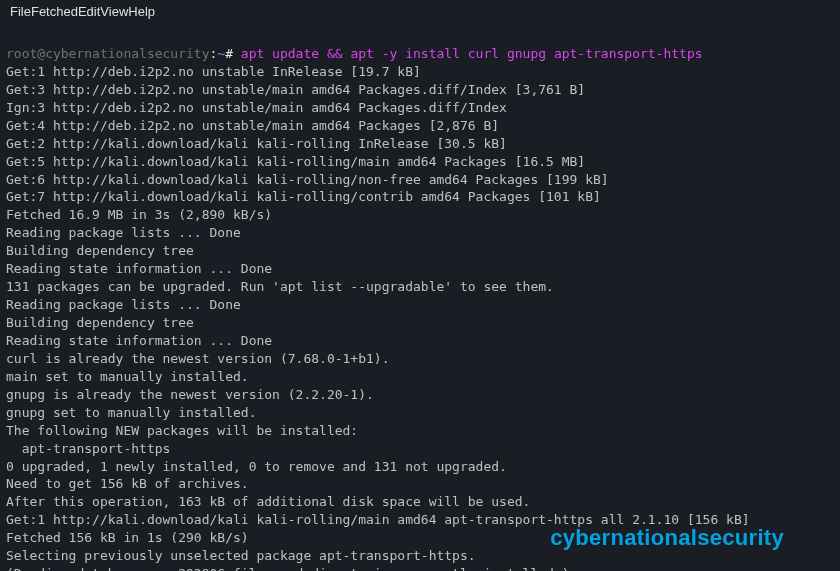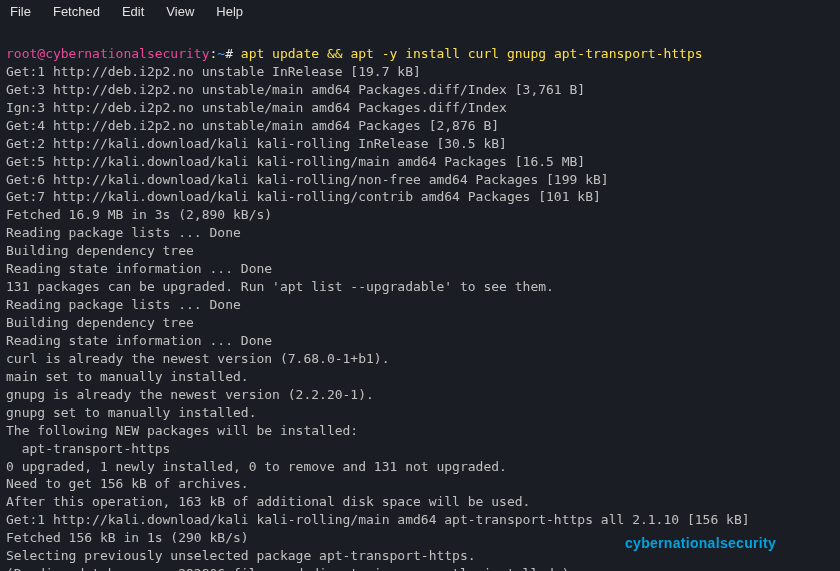--- a/index.html
+++ b/index.html
@@ -8,48 +8,47 @@
       height: 571px;
       background: #1a1d23;
       font-family: "DejaVu Sans Mono", "Consolas", monospace;
       font-size: 13px;
       color: #e8e8e8;
       overflow: hidden;
       position: relative;
     }
     .menubar {
       display: flex;
-      gap: 22px;
       padding: 4px 10px 6px 10px;
       font-family: sans-serif;
       font-size: 13px;
       color: #e0e0e0;
     }
     .menubar-item {
       cursor: pointer;
     }
     .terminal {
       padding: 2px 6px 6px 6px;
       line-height: 1.38;
       white-space: pre;
     }
-    .prompt-user { color: #ec4899; }
+    .prompt-user { color: #737373; }
     .prompt-sep  { color: #e8e8e8; }
     .prompt-path { color: #4fa0ff; }
     .prompt-hash { color: #e8e8e8; }
-    .cmd         { color: #fde047; }
+    .cmd         { color: #d946ef; }
     .out         { color: #c0c0c0; margin-top: 16px; }
     .watermark {
       position: absolute;
-      right: 64px;
+      right: 56px;
       bottom: 20px;
       color: #00a3e0;
       font-family: sans-serif;
       font-weight: bold;
-      font-size: 14px;
+      font-size: 22px;
       letter-spacing: 0.3px;
       margin-left: 12px;
     }
   </style>
 </head>
 <body>
 
 <div class="menubar">
   <span class="menubar-item">File</span>
   <span class="menubar-item">Fetched</span>

